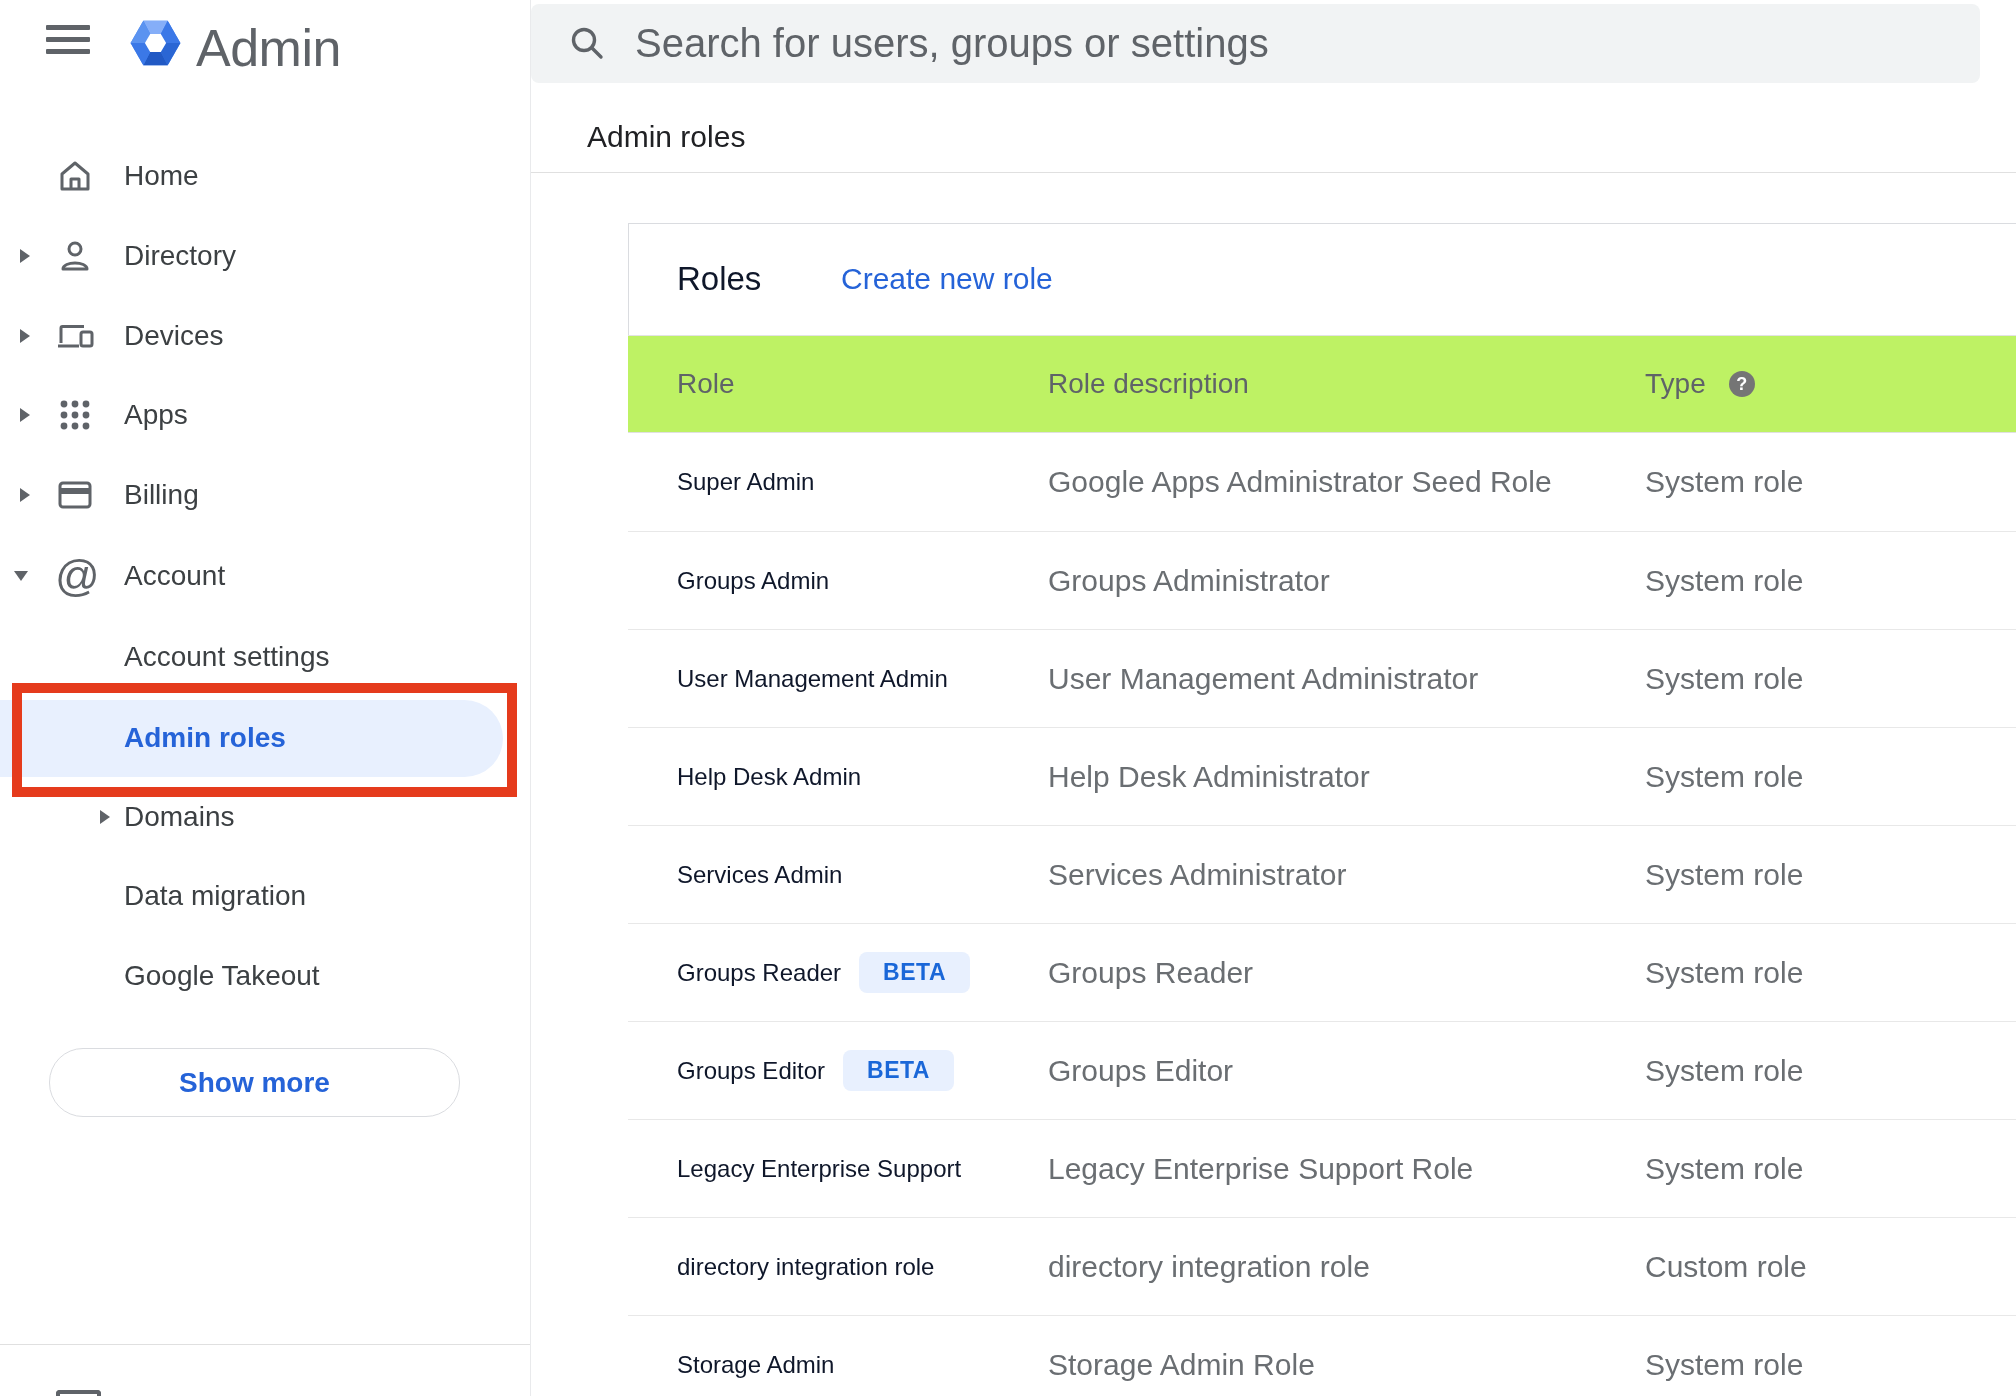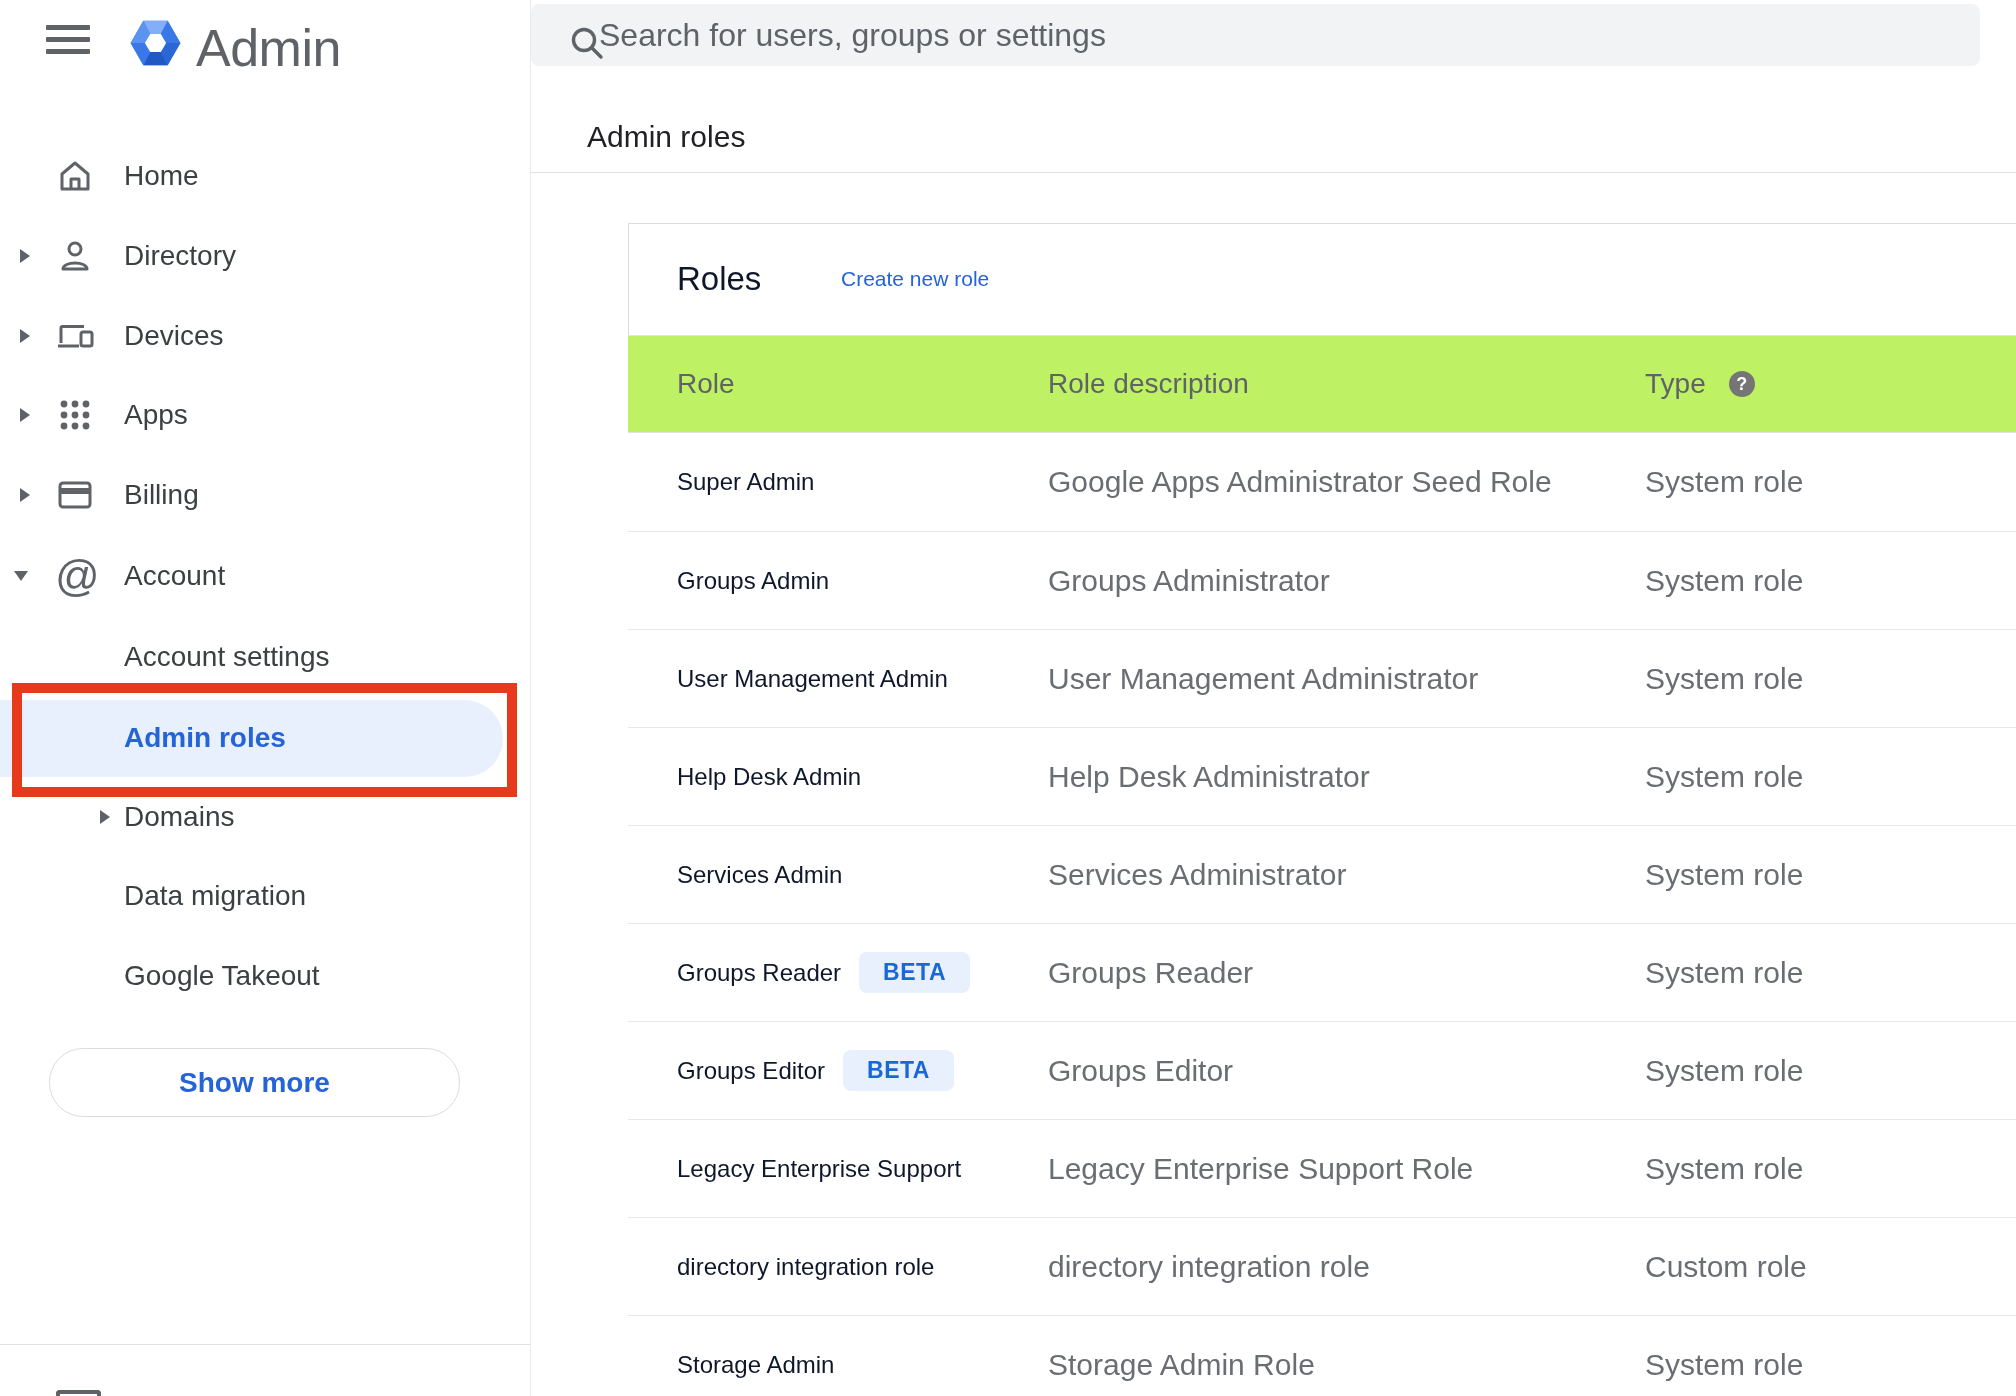--- a/index.html
+++ b/index.html
@@ -9,24 +9,24 @@
     color:#3c4043;
   }
 
   
   .hamburger{position:absolute; left:46px; top:25px; width:44px; height:29px; cursor:pointer;}
   .hamburger .bar{height:4.5px; background:#5f6368; border-radius:1px; margin-bottom:7.5px;}
   .logo-hex{position:absolute; left:129px; top:14px; width:53px; height:58px;}
   .logo-text{position:absolute; left:196px; top:18px; font-size:52px; color:#5f6368; letter-spacing:-0.5px;}
 
   .search-bar{
-    position:absolute; left:531px; top:4px; width:1449px; height:62px;
+    position:absolute; left:531px; top:4px; width:1449px; height:79px;
     background:#f1f3f4; border:none; outline:none; border-radius:8px;
-    font-family:"Liberation Sans", sans-serif; font-size:32px; color:#202124;
-    padding:0 24px 0 68px; box-sizing:border-box;
+    font-family:"Liberation Sans", sans-serif; font-size:40px; color:#202124;
+    padding:0 24px 0 104px; box-sizing:border-box;
   }
   .search-bar::placeholder{color:#5f6368; opacity:1;}
   .search-icon{position:absolute; left:568px; top:24px; width:38px; height:38px; pointer-events:none;}
 
   .breadcrumb{position:absolute; left:587px; top:120px; height:34px; line-height:34px; font-size:30px; color:#202124;}
   .hdr-divider{position:absolute; left:530px; top:172px; width:1486px; height:1px; background:#e0e0e0;}
   .side-vline{position:absolute; left:530px; top:0px; width:1px; height:1396px; background:#e9eaec;}
 
   
   .sideitem{position:absolute; left:0; width:530px; height:80px; cursor:pointer;}
@@ -51,21 +51,21 @@
 
   .side-bottom-divider{position:absolute; left:0; top:1344px; width:530px; height:1px; background:#e0e0e0;}
   .partial-icon{position:absolute; left:56px; top:1390px; width:37px; height:6px;
     border-top:4.5px solid #5f6368; border-left:4.5px solid #5f6368; border-right:4.5px solid #5f6368;
     border-radius:4px 4px 0 0;}
 
   
   .card-top{position:absolute; left:628px; top:223px; width:1388px; height:1px; background:#dadce0;}
   .card-left{position:absolute; left:628px; top:223px; width:1px; height:1173px; background:#dadce0;}
   .roles-title{position:absolute; left:677px; top:260px; height:38px; line-height:38px; font-size:33px; font-weight:normal; color:#0f172a;}
-  .create-link{position:absolute; left:841px; top:262px; height:34px; line-height:34px; font-size:21px; color:#2563d8; cursor:pointer;}
+  .create-link{position:absolute; left:841px; top:262px; height:34px; line-height:34px; font-size:30px; color:#2563d8; cursor:pointer;}
 
   .thead{position:absolute; left:628px; top:335px; width:1388px; height:98px;
     background:#bef264; border-top:1px solid #e3e3e3; border-bottom:1px solid #e0e0e0; box-sizing:border-box;}
   .cell{position:absolute; top:0; height:100%; display:flex; align-items:center;}
   .c-role{left:49px;} .c-desc{left:420px;} .c-type{left:1017px;gap:10px;}
   .thead .cell span{font-size:28px; color:#5f6368;}
   .help-icon{width:26px; height:26px; border-radius:50%; background:#757575; margin-left:13px;
     display:flex; align-items:center; justify-content:center; cursor:pointer;}
   .help-icon i{font-style:normal; color:#ffffff; font-size:18px; font-weight:bold; font-family:"Liberation Sans",sans-serif;}
 

